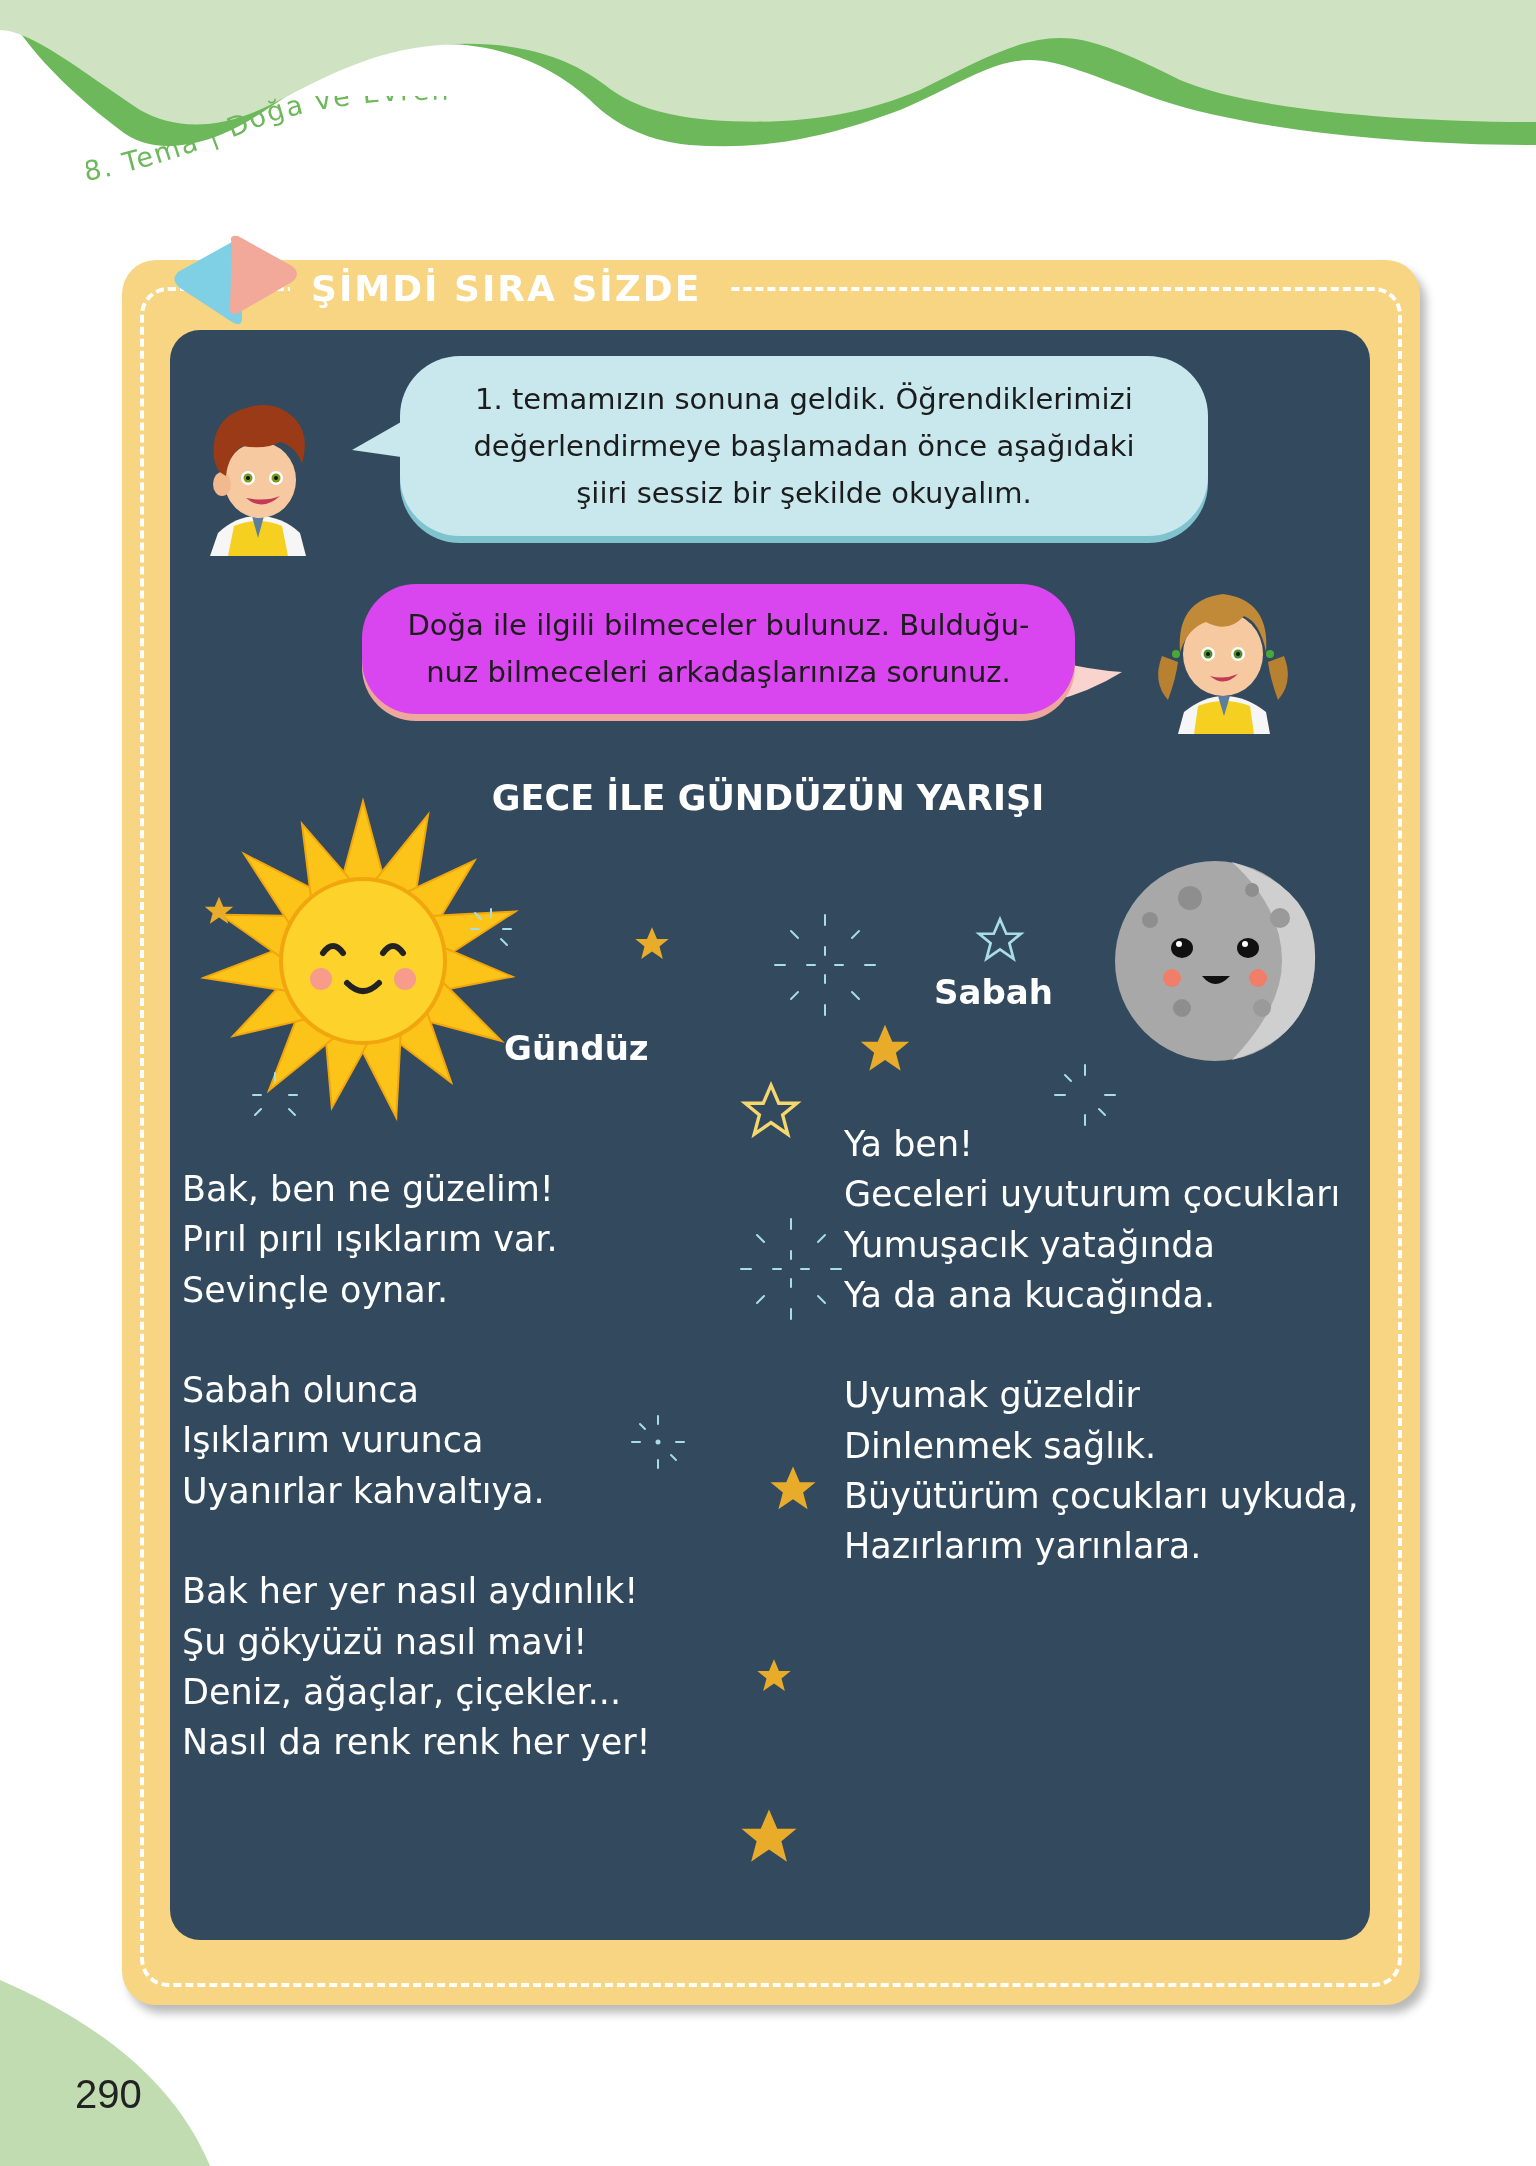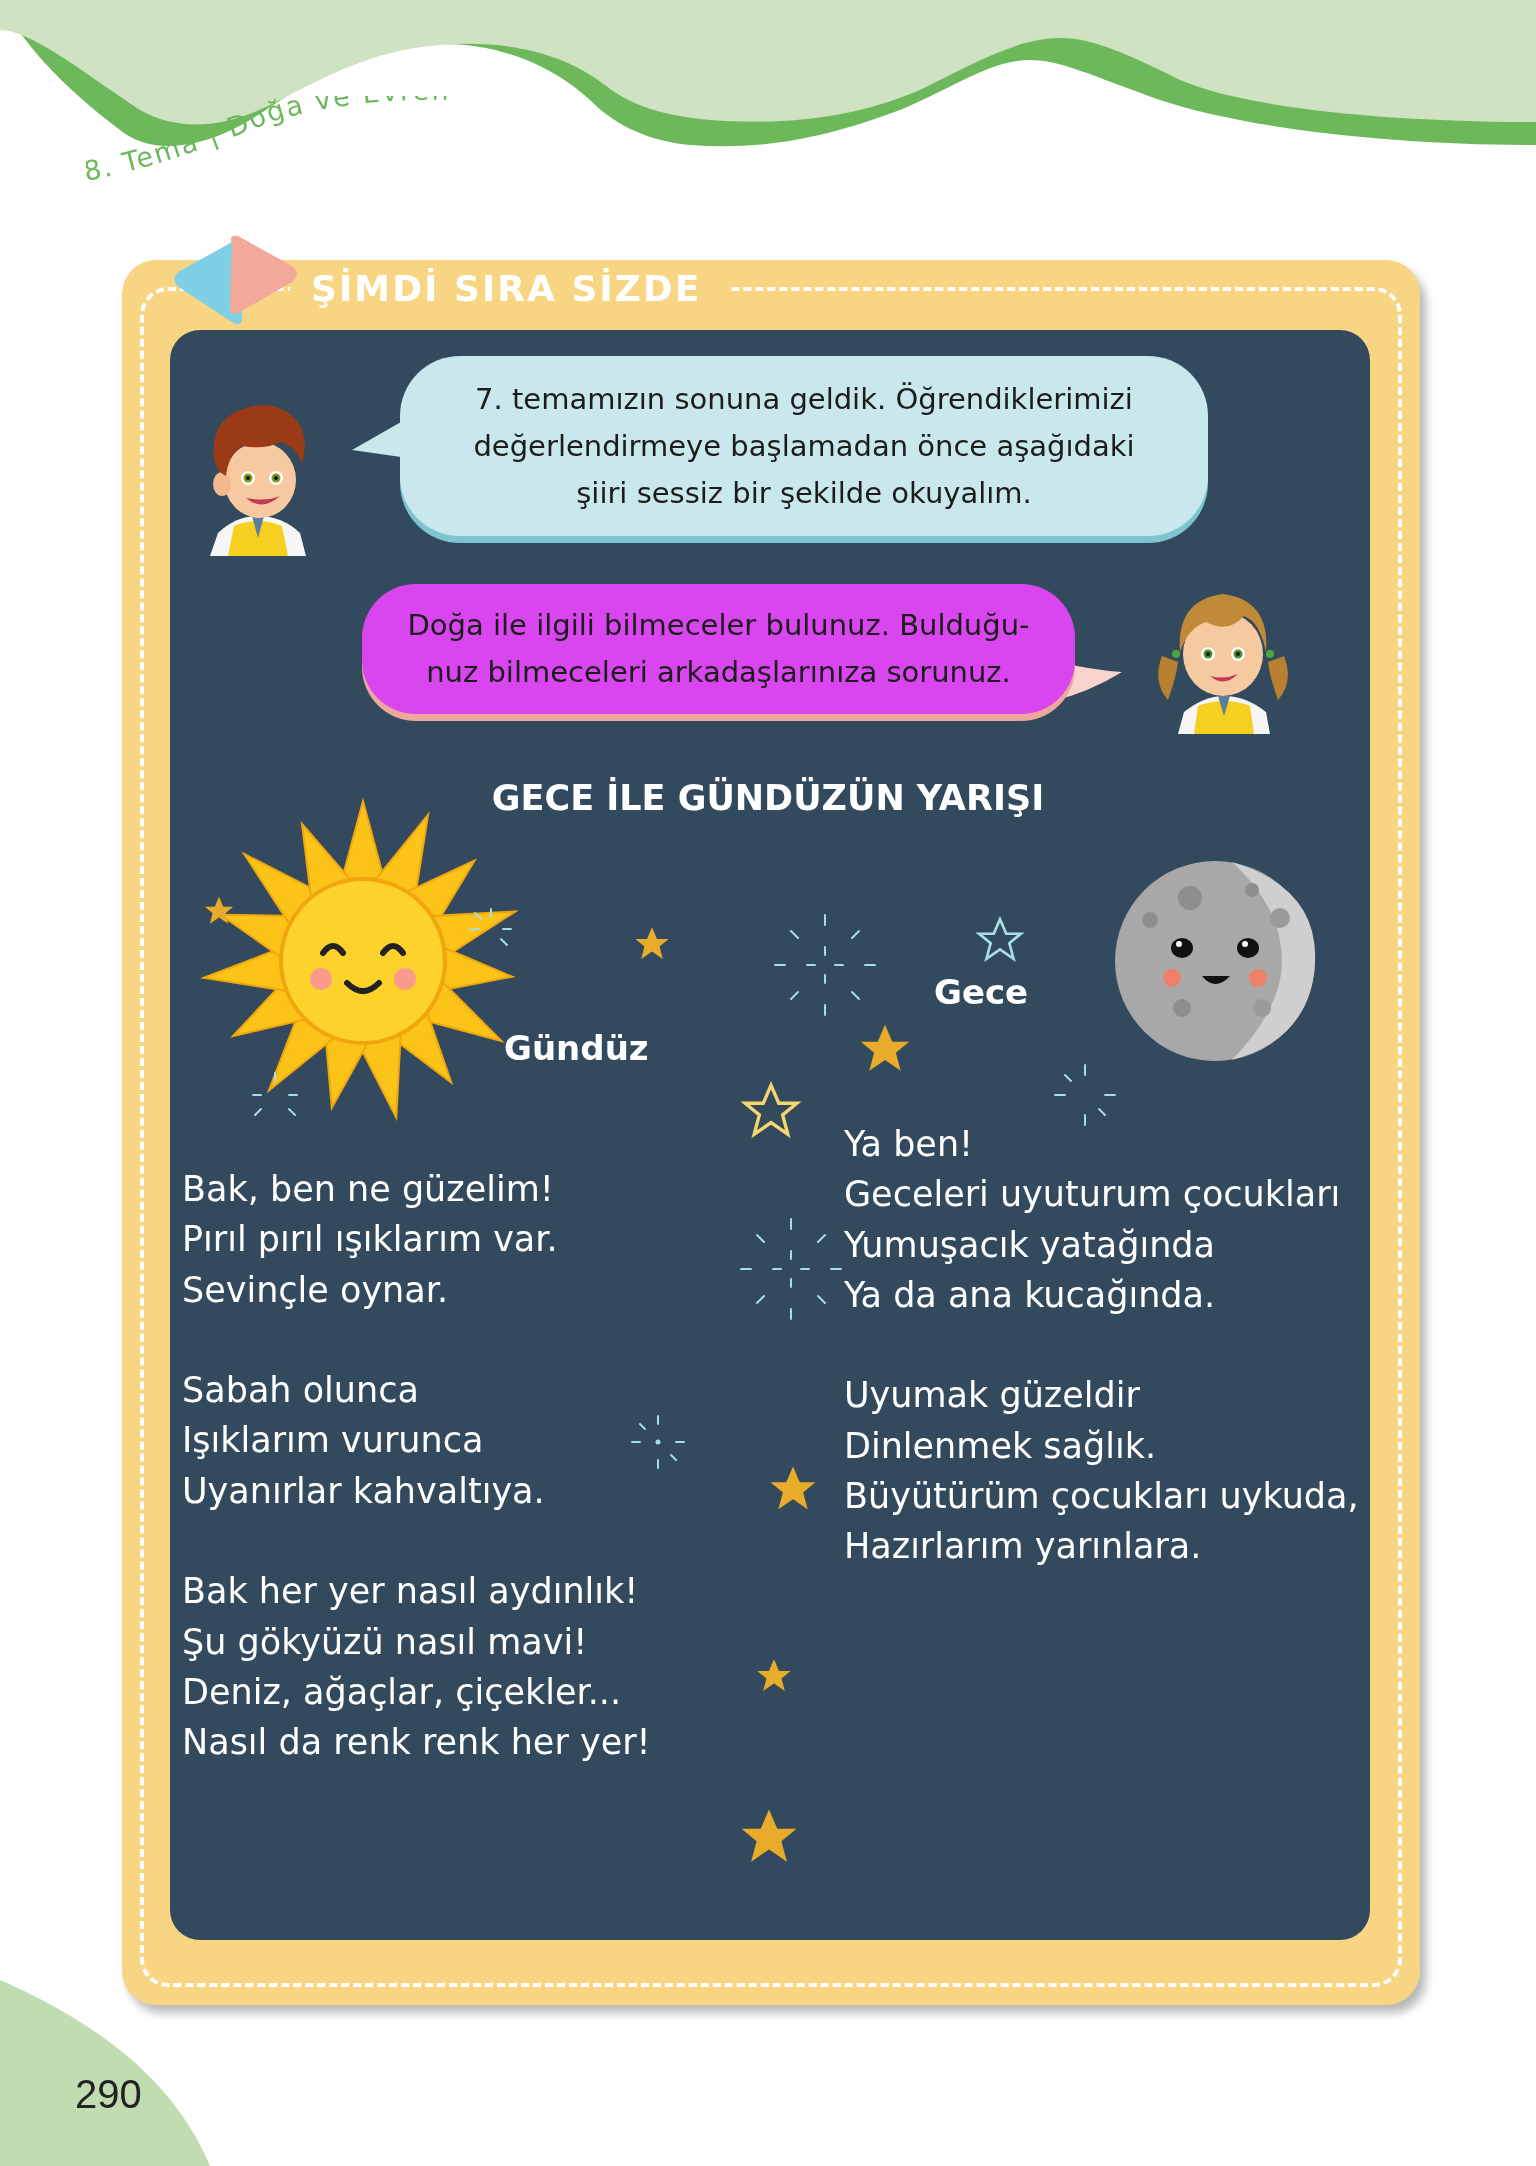--- a/index.html
+++ b/index.html
@@ -79,21 +79,21 @@
     <circle cx="80" cy="80" r="4.5" fill="#7a9a20"></circle>
     <circle cx="80" cy="80" r="2" fill="#111"></circle>
   <path d="M50,100 Q66,114 84,98 Q70,104 50,100 Z" fill="#c23a57"></path>
 </svg>
 
 <svg class="tail" style="left:352px;top:410px;width:70px;height:60px;" viewBox="0 0 70 60">
   <path d="M70,0 L0,40 L70,50 Z" fill="#c9e8ed"></path>
 </svg>
 <div class="bubble bubble-1">
   <div>
-    <span class="line">7. temamızın sonuna geldik. Öğrendiklerimizi</span>
+    <span class="line">1. temamızın sonuna geldik. Öğrendiklerimizi</span>
     <span class="line">değerlendirmeye başlamadan önce aşağıdaki</span>
     <span class="line">şiiri sessiz bir şekilde okuyalım.</span>
   </div>
 </div>
 
 <svg class="tail" style="left:1050px;top:650px;width:72px;height:60px;" viewBox="0 0 72 60">
   <path d="M0,10 Q40,20 72,22 Q40,42 0,52 Z" fill="#f9d3cd"></path>
 </svg>
 <div class="bubble bubble-2">
   <div>
@@ -160,21 +160,21 @@
   <circle cx="70" cy="150" r="9" fill="#8e8e8e"></circle>
   <circle cx="150" cy="150" r="9" fill="#9a9a9a"></circle>
   <ellipse cx="70" cy="90" rx="11" ry="10" fill="#111"></ellipse>
     <circle cx="67" cy="86" r="3" fill="#fff"></circle>
   <ellipse cx="136" cy="90" rx="11" ry="10" fill="#111"></ellipse>
     <circle cx="133" cy="86" r="3" fill="#fff"></circle>
   <circle cx="60" cy="120" r="9" fill="#f07e68"></circle>
   <circle cx="146" cy="120" r="9" fill="#f07e68"></circle>
   <path d="M90,118 Q103,134 118,118 Z" fill="#111"></path>
 </svg>
-<div class="label-gece">Gece</div>
+<div class="label-gece">Sabah</div>
 
 <svg class="deco" style="left:632px;top:924px;width:40px;height:40px;" viewBox="0 0 24 24">
     <polygon points="12,2 15,9 22,9 16.5,13.5 18.5,21 12,16.5 5.5,21 7.5,13.5 2,9 9,9" fill="#e9ac2a"></polygon>
   </svg>
 <svg class="deco" style="left:202px;top:894px;width:34px;height:34px;" viewBox="0 0 24 24">
     <polygon points="12,2 15,9 22,9 16.5,13.5 18.5,21 12,16.5 5.5,21 7.5,13.5 2,9 9,9" fill="#e9ac2a"></polygon>
   </svg>
 <svg class="deco" style="left:975px;top:915px;width:50px;height:50px;" viewBox="0 0 24 24">
     <polygon points="12,2 15,9 22,9 16.5,13.5 18.5,21 12,16.5 5.5,21 7.5,13.5 2,9 9,9" fill="none" stroke="#a8dde6" stroke-width="1.3"></polygon>
   </svg>

